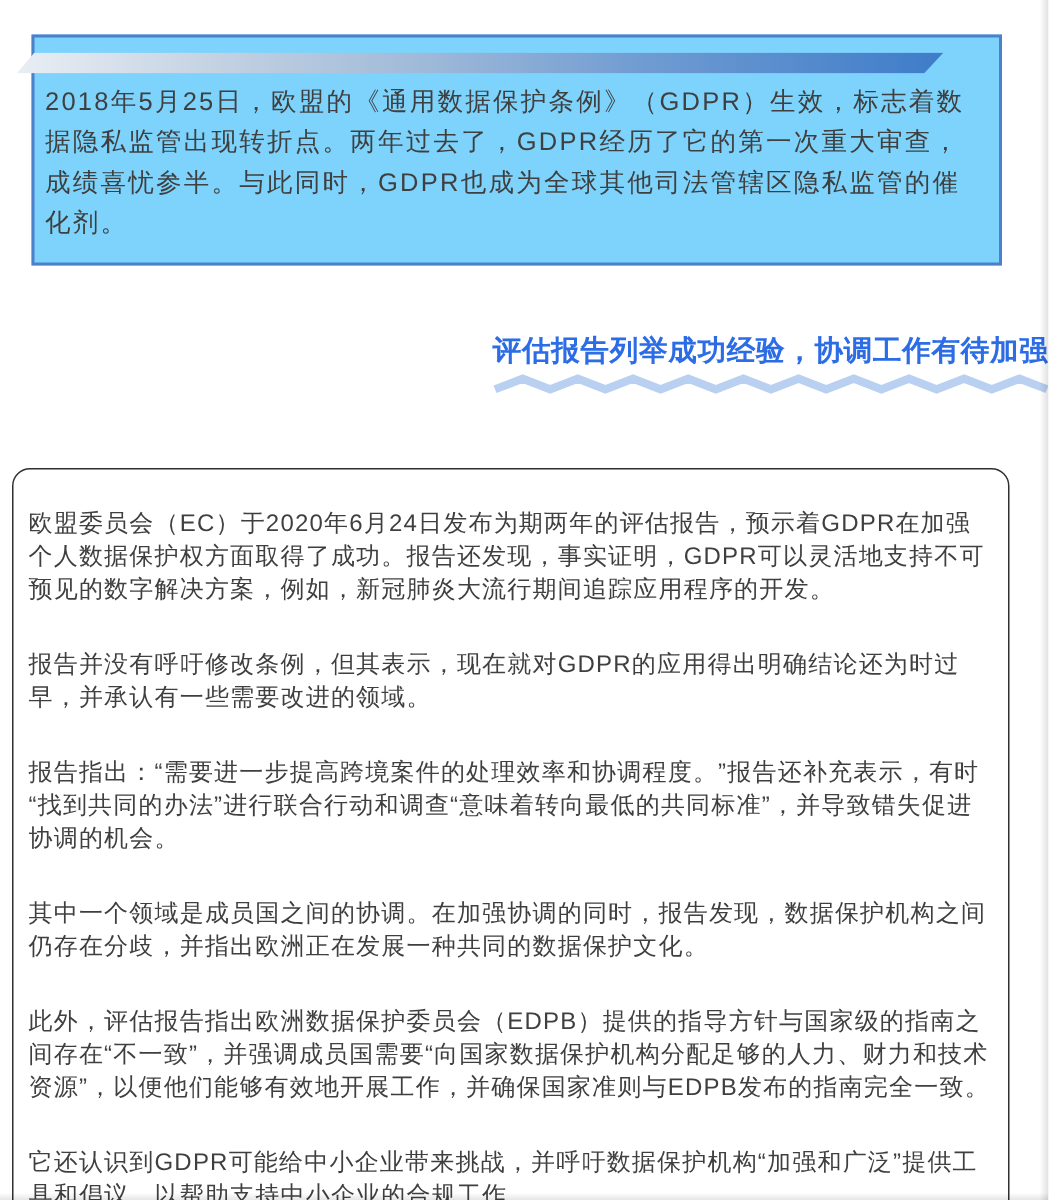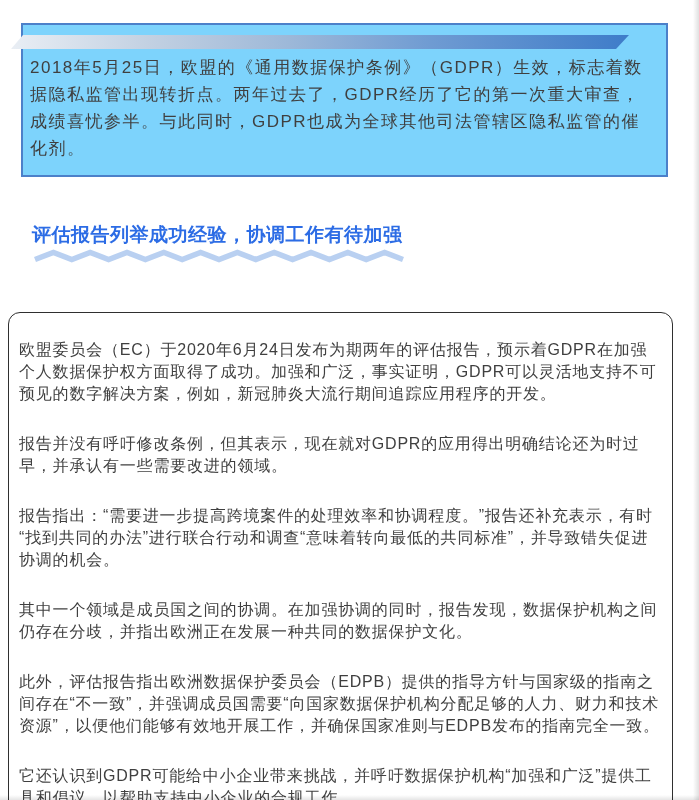--- a/index.html
+++ b/index.html
@@ -42,21 +42,21 @@
     margin-top:5px;
     font-size:17px;
     line-height:27px;
     letter-spacing:1.5px;
     color:var(--text-color);
   }
 
   
   .section-head{
     margin-top:46px;
-    text-align:left;
+    text-align:right;
     margin-left:32px;
   }
   .section-title{
     display:block;
     font-size:19px;
     font-weight:bold;
     line-height:24px;
     letter-spacing:0.5px;
     color:var(--accent-blue);
   }
@@ -105,21 +105,21 @@
   <div class="section-head">
     <span class="section-title">评估报告列举成功经验，协调工作有待加强</span>
     <div class="zigzag-wrap">
       <svg width="372" height="14" viewBox="0 0 372 14" aria-hidden="true">
         <polyline id="zigzag-line" fill="none" stroke-width="5.5" stroke-linejoin="miter" points="3.0,10.5 21.4,3.5 39.8,10.5 58.2,3.5 76.6,10.5 95.0,3.5 113.4,10.5 131.8,3.5 150.2,10.5 168.6,3.5 187.0,10.5 205.4,3.5 223.8,10.5 242.2,3.5 260.6,10.5 279.0,3.5 297.4,10.5 315.8,3.5 334.2,10.5 352.6,3.5 371.0,10.5" style="stroke: rgb(185, 208, 241);"></polyline>
       </svg>
     </div>
   </div>
 
   <div class="report-card">
-    <p>欧盟委员会（EC）于2020年6月24日发布为期两年的评估报告，预示着GDPR在加强个人数据保护权方面取得了成功。加强和广泛，事实证明，GDPR可以灵活地支持不可预见的数字解决方案，例如，新冠肺炎大流行期间追踪应用程序的开发。</p>
+    <p>欧盟委员会（EC）于2020年6月24日发布为期两年的评估报告，预示着GDPR在加强个人数据保护权方面取得了成功。报告还发现，事实证明，GDPR可以灵活地支持不可预见的数字解决方案，例如，新冠肺炎大流行期间追踪应用程序的开发。</p>
     <p>报告并没有呼吁修改条例，但其表示，现在就对GDPR的应用得出明确结论还为时过早，并承认有一些需要改进的领域。</p>
     <p>报告指出：“需要进一步提高跨境案件的处理效率和协调程度。”报告还补充表示，有时“找到共同的办法”进行联合行动和调查“意味着转向最低的共同标准”，并导致错失促进协调的机会。</p>
     <p>其中一个领域是成员国之间的协调。在加强协调的同时，报告发现，数据保护机构之间仍存在分歧，并指出欧洲正在发展一种共同的数据保护文化。</p>
     <p>此外，评估报告指出欧洲数据保护委员会（EDPB）提供的指导方针与国家级的指南之间存在“不一致”，并强调成员国需要“向国家数据保护机构分配足够的人力、财力和技术资源”，以便他们能够有效地开展工作，并确保国家准则与EDPB发布的指南完全一致。</p>
     <p>它还认识到GDPR可能给中小企业带来挑战，并呼吁数据保护机构“加强和广泛”提供工具和倡议，以帮助支持中小企业的合规工作。</p>
   </div>
 
   <div class="edge-shadow-right"></div>
   <div class="edge-shadow-bottom"></div>
 </div>

